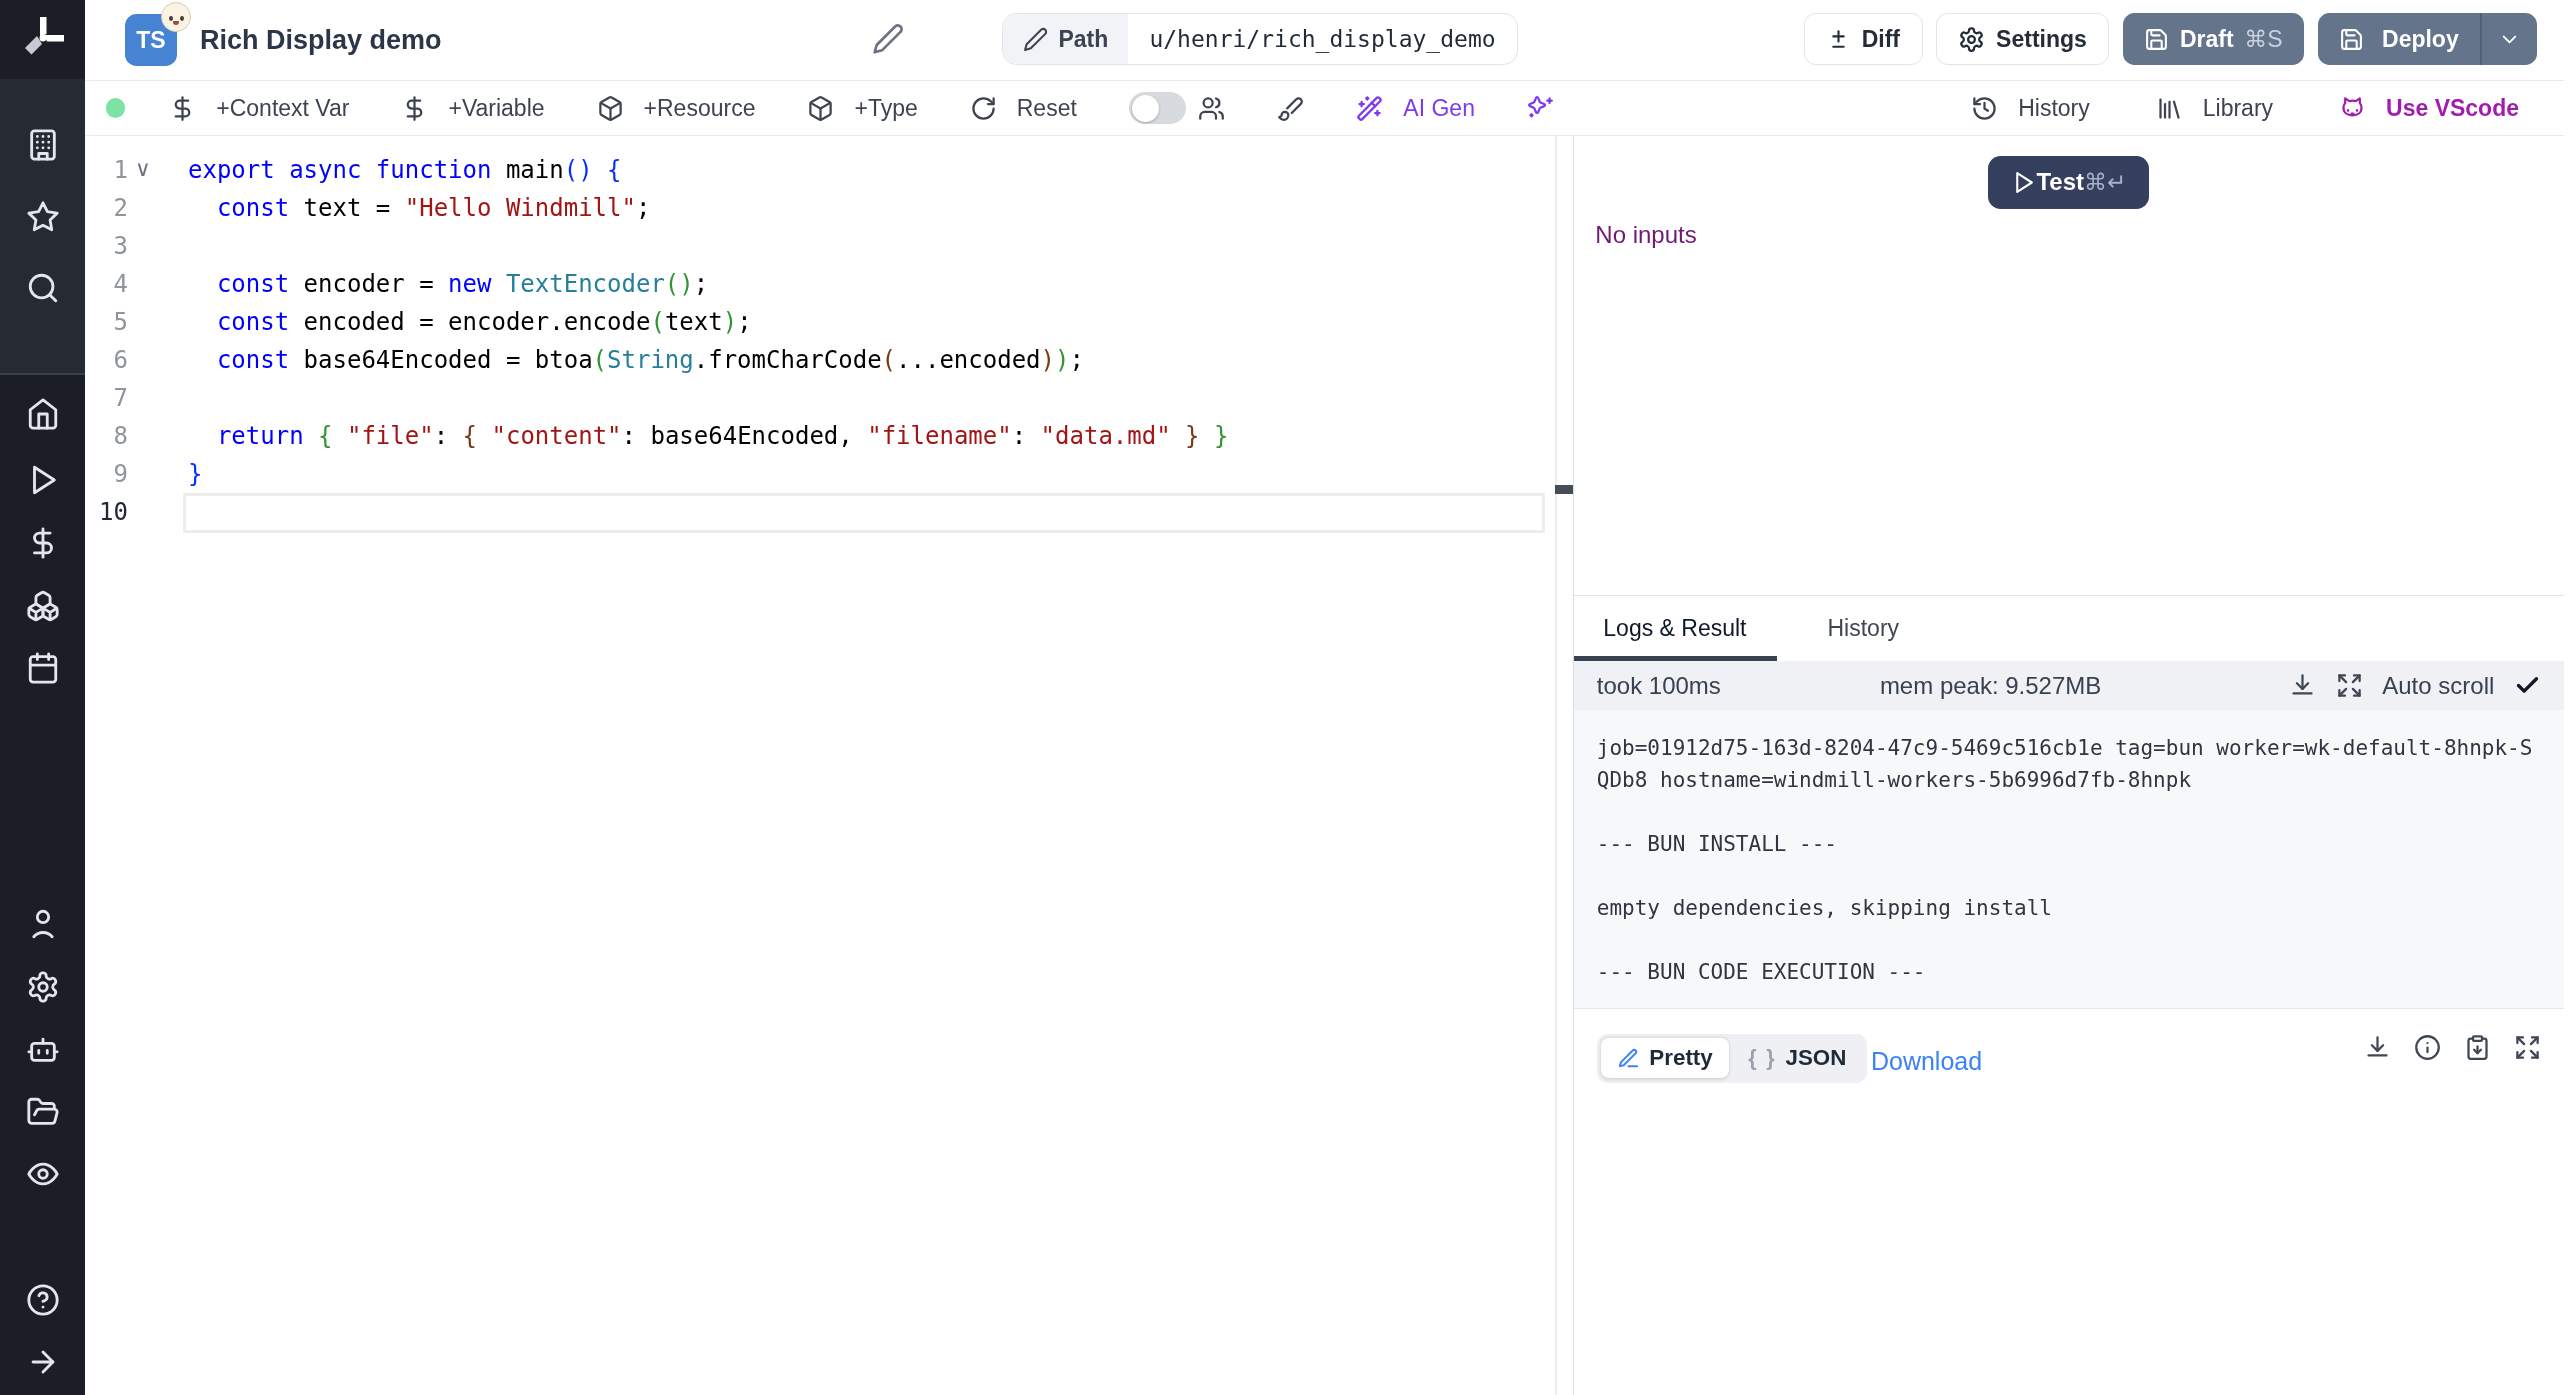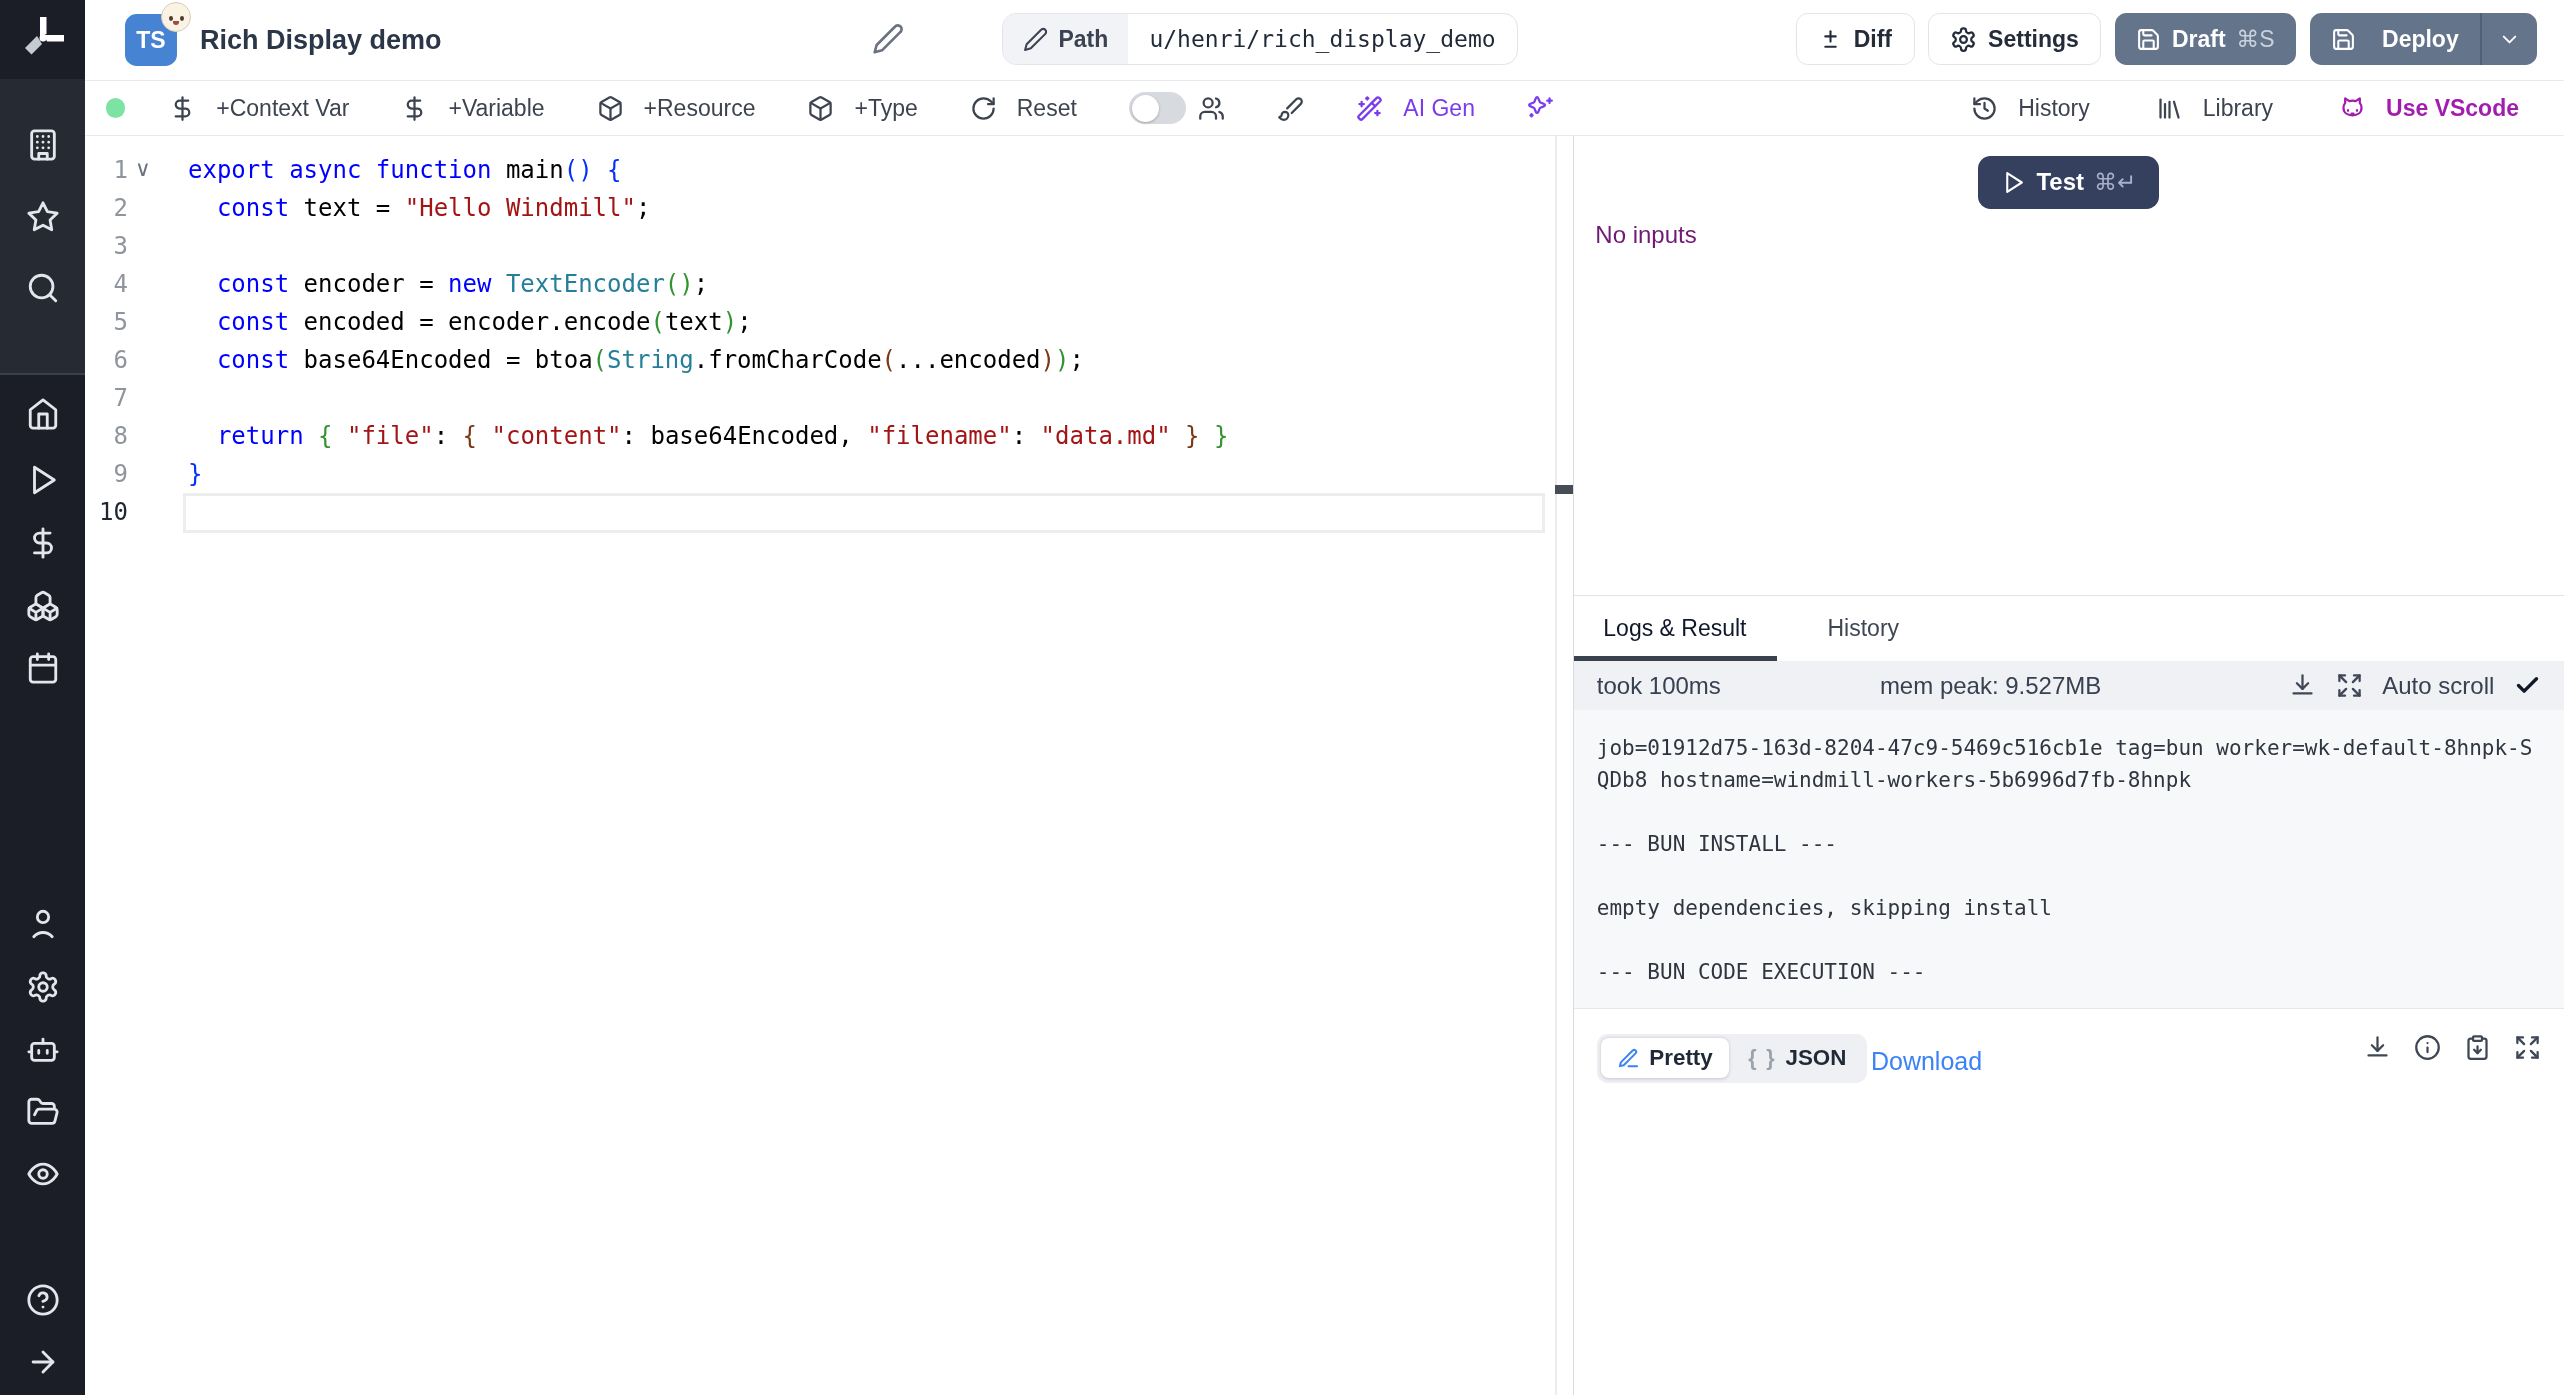--- a/index.html
+++ b/index.html
@@ -30,21 +30,21 @@
   .hdr-pencil { position:absolute; left:787px; top:23px; color:#6b7280; }
   .path-pill { position:absolute; left:917px; top:13.4px; height:52px; display:flex; align-items:stretch; border:1.8px solid #e1e4e9; border-radius:14.3px; overflow:hidden; background:#fff; }
   .path-left { display:flex; align-items:center; gap:10.7px; background:#f2f3f6; padding:0 19.7px; color:#3b4352; font-weight:bold; font-size:23px; }
   .path-right { display:flex; align-items:center; padding:0 21.5px; font-family:"DejaVu Sans Mono", monospace; font-size:23px; color:#1f2937; }
   .hdr-btns { position:absolute; right:27px; top:13.4px; display:flex; gap:13.4px; }
   .btn { height:52px; display:flex; align-items:center; gap:10.7px; border-radius:11.6px; font-size:23px; font-weight:600; padding:0 21.5px; cursor:pointer; }
   .btn.light { background:#fff; border:1.8px solid #e1e4e9; color:#242c3a; }
   .btn.slate { background:#64748b; color:#fff; border:none; }
   .btn .kbd { color:#c9d1df; font-weight:500; }
   .deploy-split { display:flex; align-items:stretch; background:#64748b; border-radius:11.6px; overflow:hidden; }
-  .deploy-main { display:flex; align-items:center; gap:26px; padding:0 21.5px; color:#fff; font-size:23px; font-weight:600; cursor:pointer; }
+  .deploy-main { display:flex; align-items:center; gap:18px; padding:0 21.5px; color:#fff; font-size:23px; font-weight:600; cursor:pointer; }
   .deploy-sep { width:1.8px; background:#515f78; }
   .deploy-caret { display:flex; align-items:center; padding:0 16px; color:#fff; cursor:pointer; }
 
   
   .toolbar { height:55px; background:#fff; border-bottom:1.8px solid #e8eaee; display:flex; align-items:center; padding:0 45px 0 20.6px; flex:none; }
   .tb-dot { width:19.7px; height:19.7px; border-radius:50%; margin-right:44px; flex:none; }
   .tb-left { display:flex; align-items:center; gap:52px; }
   .tb-item { display:flex; align-items:center; gap:20px; font-size:23px; font-weight:500; color:#3d4450; cursor:pointer; white-space:nowrap; }
   .tb-item svg { width:27px; height:27px; }
   .tb-purple { color:#7c3aed; }
@@ -63,21 +63,21 @@
   .lnum.act { color:#202733; }
   .fold { position:absolute; left:50px; top:0; height:38px; line-height:36px; color:#6b7280; font-size:21.5px; }
   .ctext { position:absolute; left:103px; top:0; height:38px; line-height:38px; white-space:pre; font-family:"DejaVu Sans Mono", monospace; font-size:24px; }
   .crow.cur::before { content:''; position:absolute; left:98px; right:28px; top:0; bottom:-1.8px; border:3.6px solid #ededed; background:#fff; }
   .ed-vline { position:absolute; top:0; bottom:0; left:1470px; width:1.8px; background:#ececec; }
   .ed-marker { position:absolute; left:1470px; top:349px; width:23px; height:9px; background:#474d57; }
 
   
   .panel { position:relative; width:996px; border-left:1.8px solid #d9dce2; background:#fff; }
   .test-row { position:absolute; top:19.7px; left:0; right:0; display:flex; justify-content:center; }
-  .test-btn { display:flex; align-items:center; gap:10px; background:#353f5e; color:#fff; border-radius:12.5px; height:53px; padding:0 23px; font-size:24px; font-weight:bold; cursor:pointer; }
+  .test-btn { display:flex; align-items:center; gap:0; background:#353f5e; color:#fff; border-radius:12.5px; height:53px; padding:0 23px; font-size:24px; font-weight:bold; cursor:pointer; }
   .test-btn .kbd { color:#a7b0c6; font-weight:500; font-size:23px; }
   .no-inputs { position:absolute; top:85px; left:21.5px; font-size:24px; color:#701a75; }
 
   .results { position:absolute; left:0; right:0; top:459px; bottom:0; display:flex; flex-direction:column; border-top:1.8px solid #dfe2e7; }
   .tabs { position:relative; height:65px; display:flex; align-items:center; padding-left:29.5px; gap:81px; flex:none; }
   .tab { font-size:23px; color:#3f4754; cursor:pointer; }
   .tab.active { color:#0f172a; font-weight:500; }
   .tab-underline { position:absolute; left:0; bottom:0; width:203px; height:5.4px; background:#3a4250; }
   .meta { height:49px; background:#eff1f4; display:flex; align-items:center; padding:0 23px; gap:9px; font-size:24px; color:#374151; flex:none; }
   .meta .mem { margin-left:150px; }

